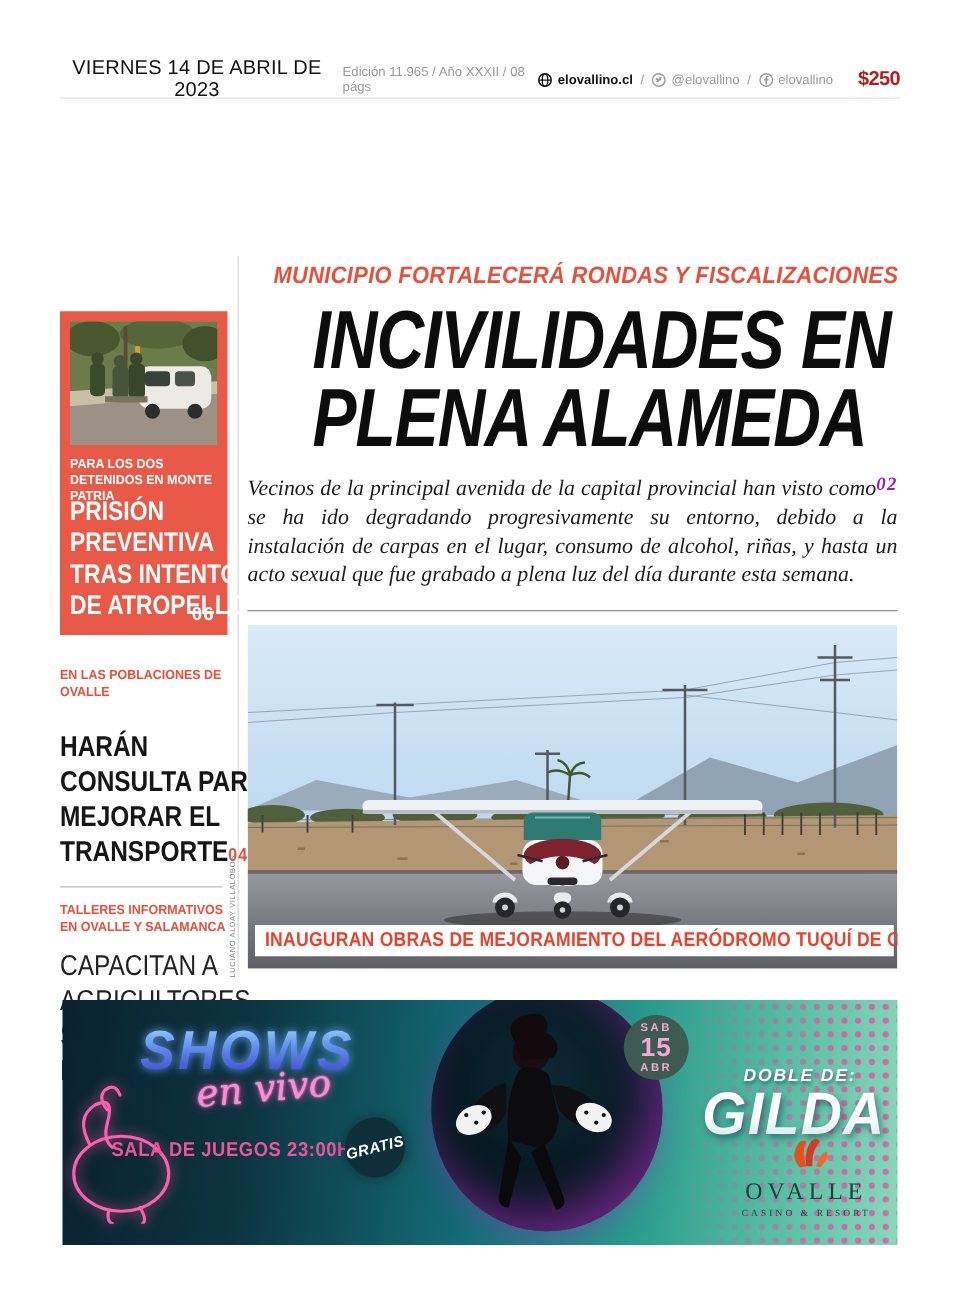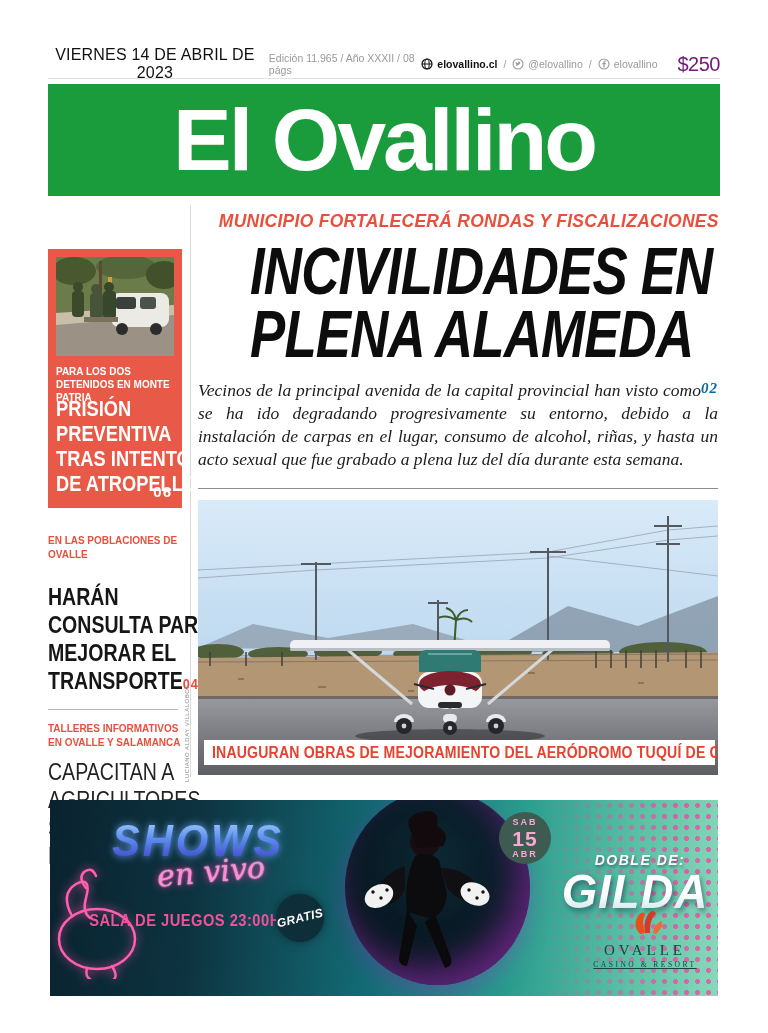--- a/index.html
+++ b/index.html
@@ -7,21 +7,21 @@
         font-family:"Liberation Sans",sans-serif;}
   
   .topbar{position:absolute;left:48px;top:50px;width:672px;height:28px;
           border-bottom:1px solid #e3e3e3;display:flex;align-items:center;}
   .tb-date{font-size:16px;font-weight:normal;color:#111;letter-spacing:.2px;text-align:center;}
   .tb-ed{font-size:10.5px;color:#9a9a9a;margin-left:7px;}
   .tb-right{margin-left:auto;display:flex;align-items:center;gap:6px;}
   .tb-soc{display:flex;align-items:center;gap:4px;font-size:10.5px;color:#9a9a9a;}
   .tb-soc .strong{font-weight:bold;color:#111;text-align:right;}
   .tb-ic{width:12px;height:12px;display:inline-block;vertical-align:middle;}
-  .tb-price{font-size:20px;font-weight:normal;color:#701a75;margin-left:14px;letter-spacing:-.5px;}
+  .tb-price{font-size:16px;font-weight:bold;color:#b91c1c;margin-left:14px;letter-spacing:-.5px;}
   
   .masthead{position:absolute;left:48px;top:84px;width:672px;height:112px;
             display:flex;align-items:center;justify-content:center;}
   .masthead-title{color:#fff;font-size:88px;font-weight:bold;letter-spacing:-3px;line-height:1;}
   
   .sidebar{position:absolute;left:48px;top:203px;width:134px;}
   .vrule{position:absolute;left:190px;top:205px;width:1px;height:572px;background:#d9d9d9;}
   .redbox{position:relative;width:134px;height:259px;padding:0;}
   .redbox-photo{position:absolute;left:8px;top:8px;width:118px;height:99px;overflow:hidden;}
   .rb-kicker{position:absolute;left:8px;top:116px;width:120px;color:#fff;
@@ -92,24 +92,24 @@
   .ad-badge .b2{font-size:21px;font-weight:bold;letter-spacing:1px;margin:1px 0;}
   .ad-doble{position:absolute;left:500px;top:52px;width:180px;text-align:center;color:#fff;
             font-size:14px;font-weight:bold;font-style:italic;letter-spacing:1.5px;
             text-shadow:1px 2px 3px rgba(10,40,60,.5);}
   .ad-gilda{position:absolute;left:470px;top:64px;width:230px;text-align:center;
             font-size:48px;font-weight:bold;font-style:italic;letter-spacing:1px;
             background:linear-gradient(180deg,#ffffff 55%,#bcdce1 100%);
             -webkit-background-clip:text;background-clip:text;color:transparent;
             filter:drop-shadow(2px 3px 3px rgba(8,40,60,.5));transform:scaleX(.95);}
   .ad-brand{position:absolute;left:520px;top:110px;width:150px;text-align:center;}
-  .ad-brand-name{font-family:"Liberation Serif",serif;font-size:15px;letter-spacing:4px;
+  .ad-brand-name{font-family:"Liberation Serif",serif;font-size:19px;letter-spacing:4px;
                  color:#16453f;margin-top:2px;}
   .ad-brand-sub{font-family:"Liberation Serif",serif;font-size:7.5px;letter-spacing:2.5px;
-                color:#16453f;margin-top:1px;text-decoration:underline;}
+                color:#16453f;margin-top:1px;}
 </style>
 </head>
 <body>
 
 <div class="page">
 
   <div class="topbar">
     <span class="tb-date">VIERNES 14 DE ABRIL DE 2023</span>
     <span class="tb-ed">Edición 11.965 / Año XXXII / 08 págs</span>
     <div class="tb-right">
@@ -134,23 +134,20 @@
         <svg class="tb-ic" viewBox="0 0 12 12">
           <circle cx="6" cy="6" r="5" fill="none" stroke="#9a9a9a" stroke-width="1.1"></circle>
           <path d="M6.6 9.5 V6.3 H7.8 L8 5 H6.6 V4.2 Q6.6 3.6 7.3 3.6 H8 V2.5 H7 Q5.4 2.5 5.4 4.1 V5 H4.4 V6.3 H5.4 V9.5 Z" fill="#9a9a9a"></path>
         </svg>
         <span>elovallino</span>
       </span>
       <span class="tb-price">$250</span>
     </div>
   </div>
 
-  <div class="masthead" style="background:#1b9c3c;">
-    <span class="masthead-title">El Ovallino</span>
-  </div>
 
   <div class="vrule"></div>
 
   <div class="sidebar">
 
     <div class="redbox" style="background:#e85a47;margin-top:46px;">
       <div class="redbox-photo">
         <svg width="118" height="99" viewBox="0 0 118 99">
           <rect width="118" height="99" fill="#8a9460"></rect>
           <rect x="0" y="0" width="118" height="58" fill="#6b7c4a"></rect>
@@ -205,21 +202,21 @@
       </div>
     </div>
   </div>
 
   <div class="main">
     <div class="m-kicker" style="color:#ea4f3c;">MUNICIPIO FORTALECERÁ RONDAS Y FISCALIZACIONES</div>
     <div class="m-head">
       <div class="m-head-line">INCIVILIDADES EN</div>
       <div class="m-head-line">PLENA ALAMEDA</div>
     </div>
-    <p class="m-lead"><span class="pg" style="color:#0369a1;">02</span><span>Vecinos de la principal avenida de la capital provincial han visto como se ha ido degradando progresivamente su entorno, debido a la instalación de carpas en el lugar, consumo de alcohol, riñas, y hasta un acto sexual que fue grabado a plena luz del día durante esta semana.</span></p>
+    <p class="m-lead"><span class="pg" style="color:#a21caf;">02</span><span>Vecinos de la principal avenida de la capital provincial han visto como se ha ido degradando progresivamente su entorno, debido a la instalación de carpas en el lugar, consumo de alcohol, riñas, y hasta un acto sexual que fue grabado a plena luz del día durante esta semana.</span></p>
     <div class="m-div"></div>
   </div>
 
   <div class="photo">
     <svg width="520" height="275" viewBox="0 0 520 275">
       <defs>
         <linearGradient id="skyG" x1="0" y1="0" x2="0" y2="1">
           <stop offset="0" stop-color="#d9eaf8"></stop>
             <stop offset="1" stop-color="#bcd8ef"></stop>
         </linearGradient>

